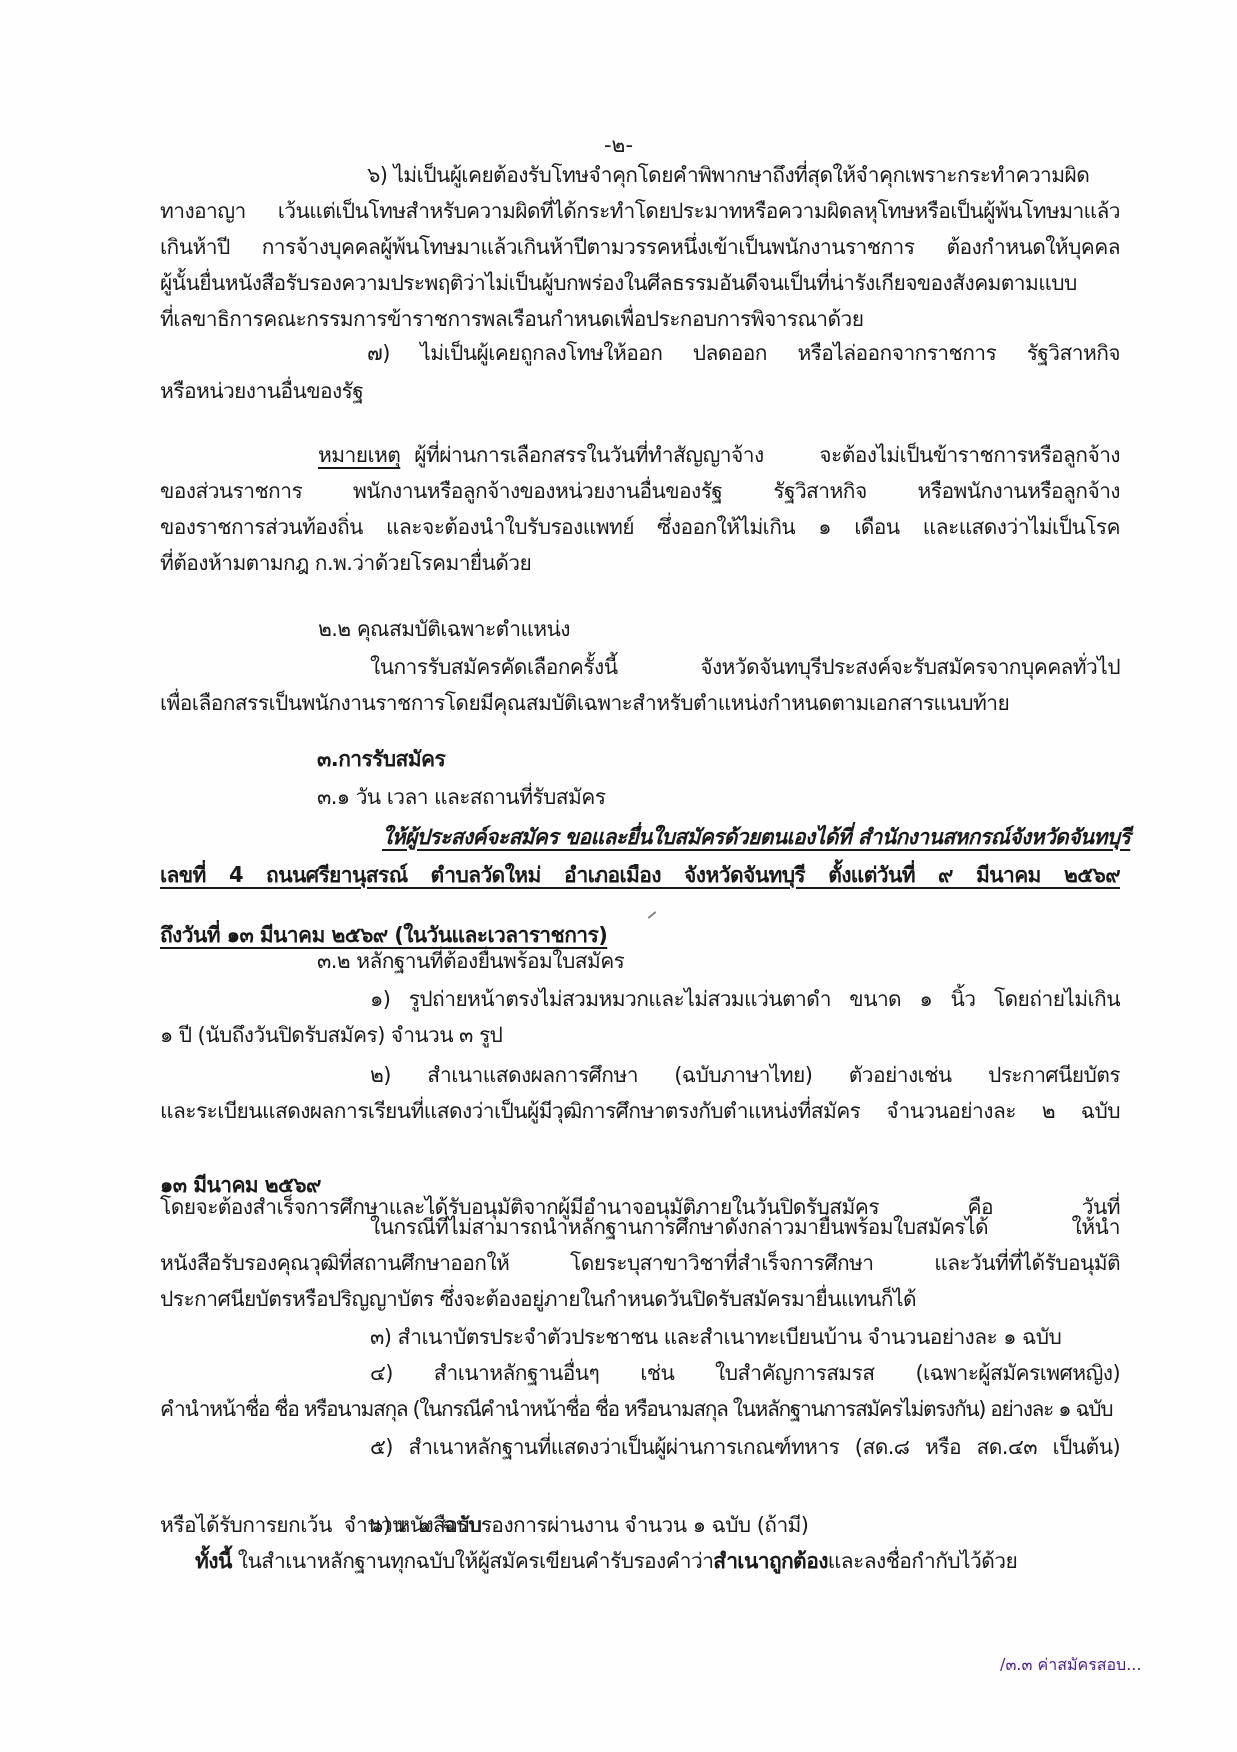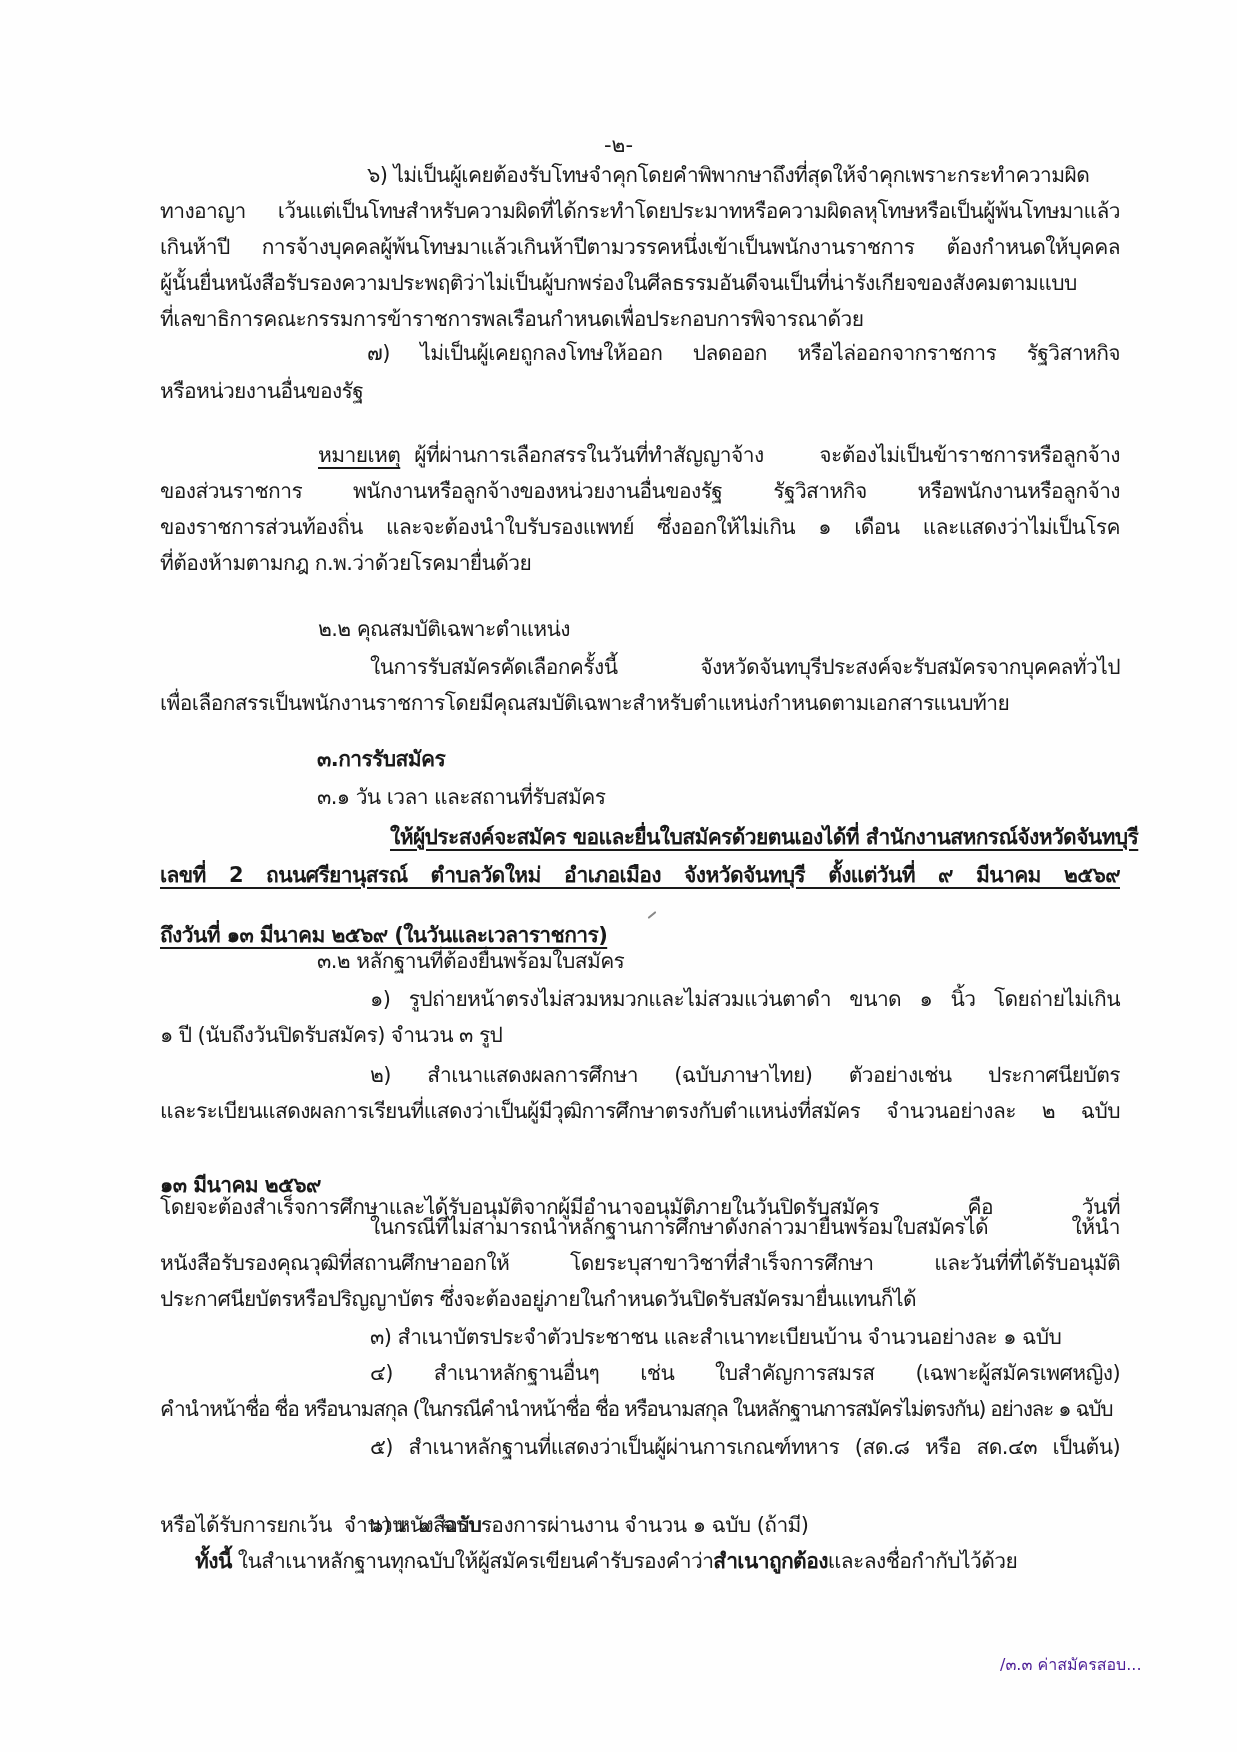--- a/index.html
+++ b/index.html
@@ -86,22 +86,22 @@
   <div class="line just" style="top:512px;">ของราชการส่วนท้องถิ่น และจะต้องนำใบรับรองแพทย์ ซึ่งออกให้ไม่เกิน ๑ เดือน และแสดงว่าไม่เป็นโรค</div>
   <div class="line" style="top:548px;">ที่ต้องห้ามตามกฎ ก.พ.ว่าด้วยโรคมายื่นด้วย</div>
 
   <div class="line" style="top:614px; left:318px; width:700px;">๒.๒ คุณสมบัติเฉพาะตำแหน่ง</div>
   <div class="line just" style="top:652px; left:370px; width:750px;">ในการรับสมัครคัดเลือกครั้งนี้ จังหวัดจันทบุรีประสงค์จะรับสมัครจากบุคคลทั่วไป</div>
   <div class="line" style="top:688px;">เพื่อเลือกสรรเป็นพนักงานราชการโดยมีคุณสมบัติเฉพาะสำหรับตำแหน่งกำหนดตามเอกสารแนบท้าย</div>
 
   <div class="line bold" style="top:744px; left:317px; width:400px;">๓.การรับสมัคร</div>
 
   <div class="line" style="top:782px; left:317px; width:600px;">๓.๑ วัน เวลา และสถานที่รับสมัคร</div>
-  <div class="line bold ul just" style="top:822px; left:390px; width:730px;">ให้ผู้ประสงค์จะสมัคร ขอและยื่นใบสมัครด้วยตนเองได้ที่ สำนักงานสหกรณ์จังหวัดจันทบุรี</div>
-  <div class="line bold ul just" style="top:860px;">เลขที่ 2 ถนนศรียานุสรณ์ ตำบลวัดใหม่ อำเภอเมือง จังหวัดจันทบุรี ตั้งแต่วันที่ ๙ มีนาคม ๒๕๖๙</div>
+  <div class="line bold ul just" style="top:822px; left:382px; width:730px;font-style:italic;">ให้ผู้ประสงค์จะสมัคร ขอและยื่นใบสมัครด้วยตนเองได้ที่ สำนักงานสหกรณ์จังหวัดจันทบุรี</div>
+  <div class="line bold ul just" style="top:860px;">เลขที่ 4 ถนนศรียานุสรณ์ ตำบลวัดใหม่ อำเภอเมือง จังหวัดจันทบุรี ตั้งแต่วันที่ ๙ มีนาคม ๒๕๖๙</div>
   <div class="line bold ul" style="top:896px;margin-top:24px;">ถึงวันที่ ๑๓ มีนาคม ๒๕๖๙  (ในวันและเวลาราชการ)</div>
   <div class="pen-mark"></div>
 
   <div class="line" style="top:946px; left:317px; width:600px;">๓.๒ หลักฐานที่ต้องยื่นพร้อมใบสมัคร</div>
 
   <div class="line just" style="top:984px; left:370px; width:750px;">๑) รูปถ่ายหน้าตรงไม่สวมหมวกและไม่สวมแว่นตาดำ ขนาด ๑ นิ้ว โดยถ่ายไม่เกิน</div>
   <div class="line" style="top:1020px;">๑ ปี (นับถึงวันปิดรับสมัคร) จำนวน ๓ รูป</div>
 
   <div class="line just" style="top:1060px; left:370px; width:750px;">๒) สำเนาแสดงผลการศึกษา (ฉบับภาษาไทย) ตัวอย่างเช่น ประกาศนียบัตร</div>
   <div class="line just" style="top:1096px;">และระเบียนแสดงผลการเรียนที่แสดงว่าเป็นผู้มีวุฒิการศึกษาตรงกับตำแหน่งที่สมัคร จำนวนอย่างละ ๒ ฉบับ</div>

